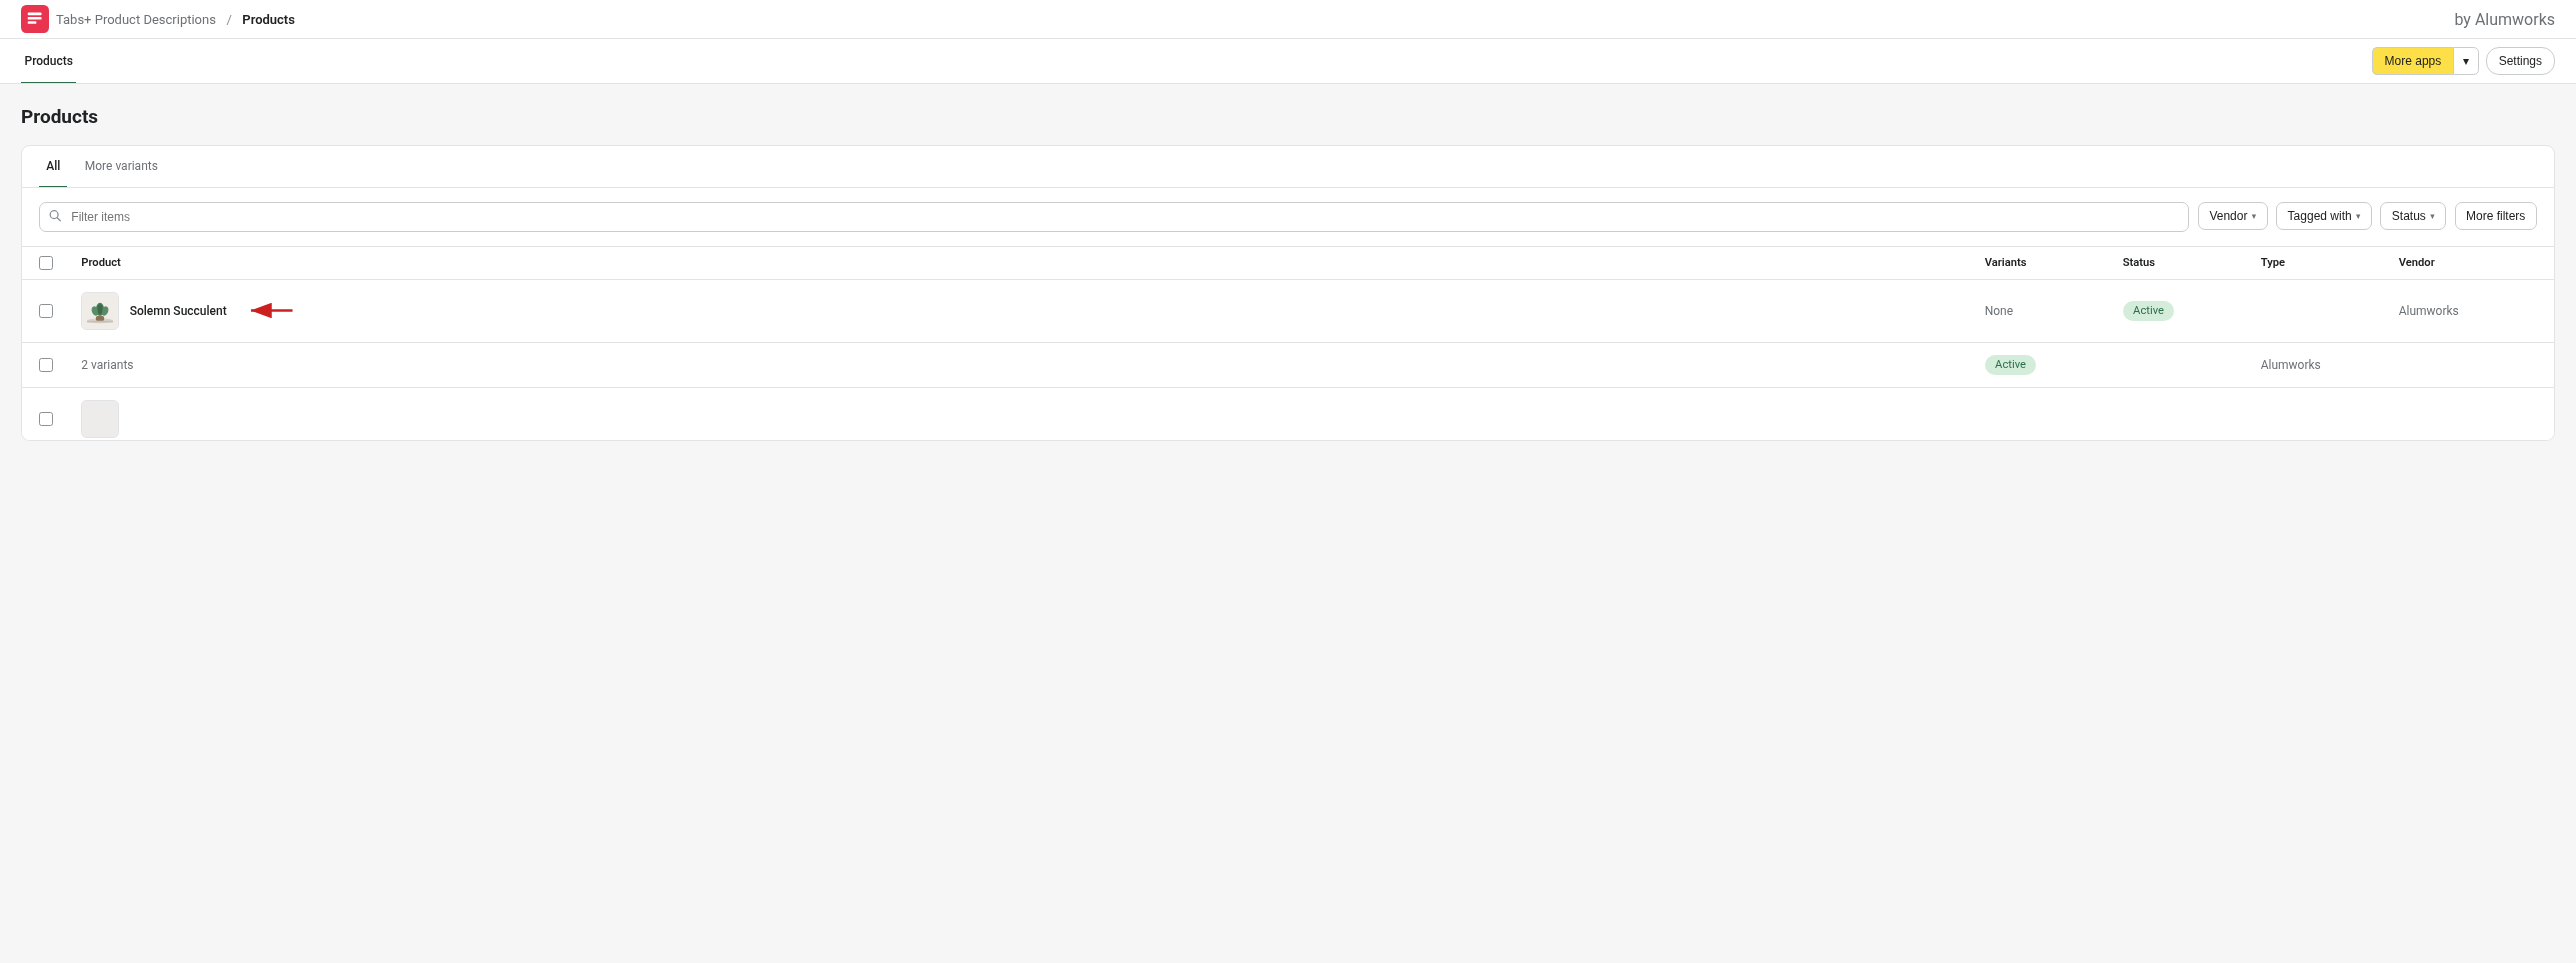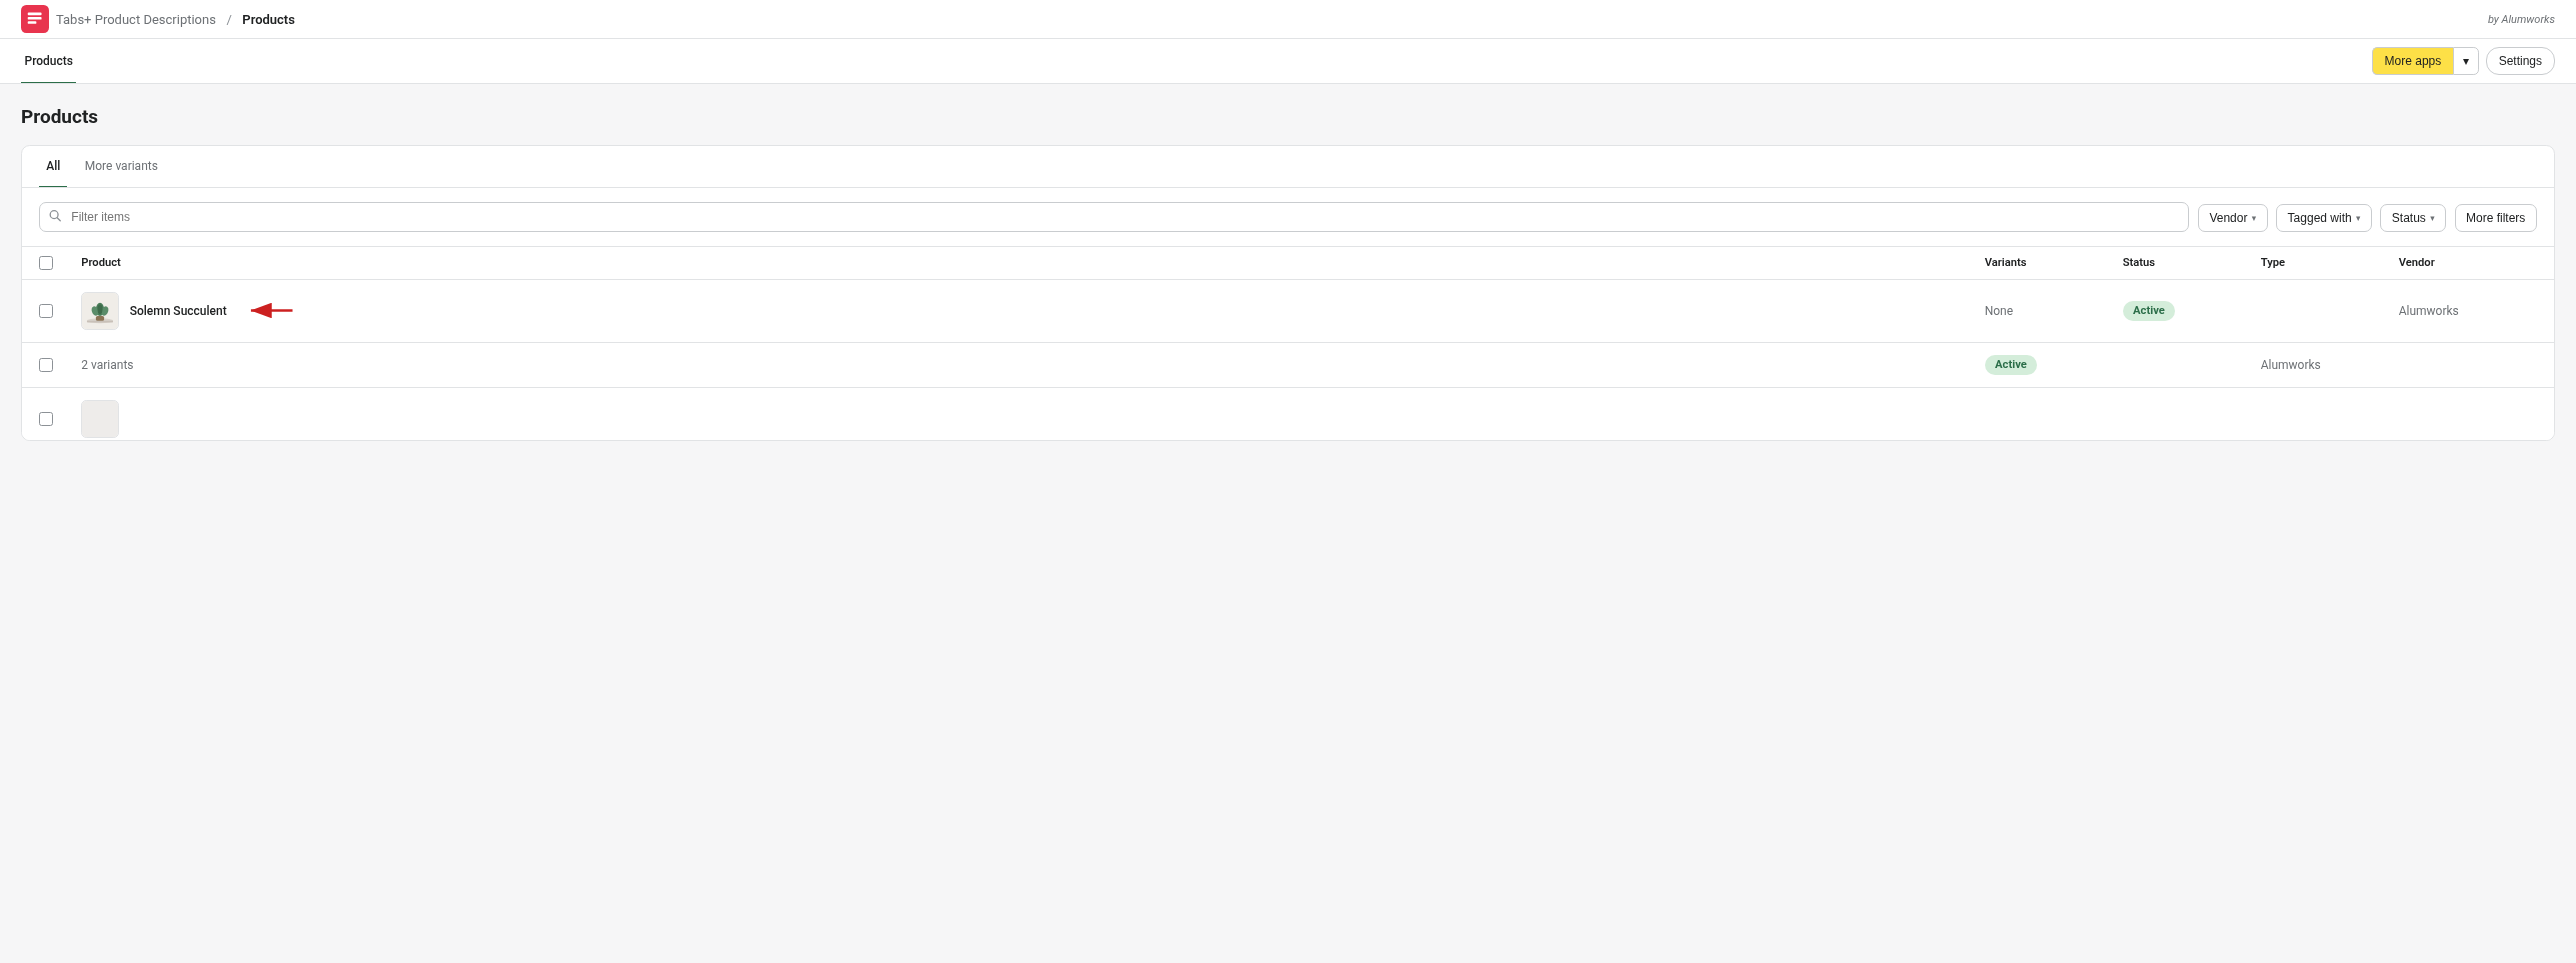--- a/index.html
+++ b/index.html
@@ -33,23 +33,22 @@
       background: #e8344e;
       border-radius: 5.2px;
       display: flex;
       align-items: center;
       justify-content: center;
     }
     .app-icon svg { width: 17.3px; height: 17.3px; }
     .breadcrumb-separator { color: #8c9196; margin: 0 3.5px; }
     .breadcrumb-current { font-weight: 600; color: #202223; }
     .top-nav-right {
-      font-size: 11px;
-      color: #6d7175;
-      font-style: italic;
+      font-size: 16px;
+      color: #6d7175;
     }
 
     
     .tab-bar {
       background: #fff;
       border-bottom: 0.9px solid #e1e3e5;
       display: flex;
       align-items: center;
       justify-content: space-between;
       padding: 0 21px;
@@ -155,21 +154,21 @@
     }
     .card-tab.active {
       color: #202223;
       border-bottom: 1.7px solid #2c6e49;
       font-weight: 500;
     }
 
     
     .filter-bar {
       display: flex;
-      align-items: flex-end;
+      align-items: flex-start;
       gap: 8.7px;
       padding: 14px 17.3px;
       border-bottom: 0.9px solid #e1e3e5;
     }
     .search-wrap {
       flex: 1;
       position: relative;
     }
     .search-wrap input {
       width: 100%;
@@ -268,21 +267,21 @@
     .variants-cell {
       font-size: 12px;
       color: #6d7175;
     }
 
     .status-badge {
       display: inline-block;
       padding: 3.5px 10.4px;
       border-radius: 17.3px;
       font-size: 11.2px;
-      font-weight: 700;
+      font-weight: 400;
       text-align: center;
     }
     .status-active {
       background: #d4edda;
       color: #2c6e49;
     }
 
     .type-cell {
       font-size: 12px;
       color: #6d7175;

